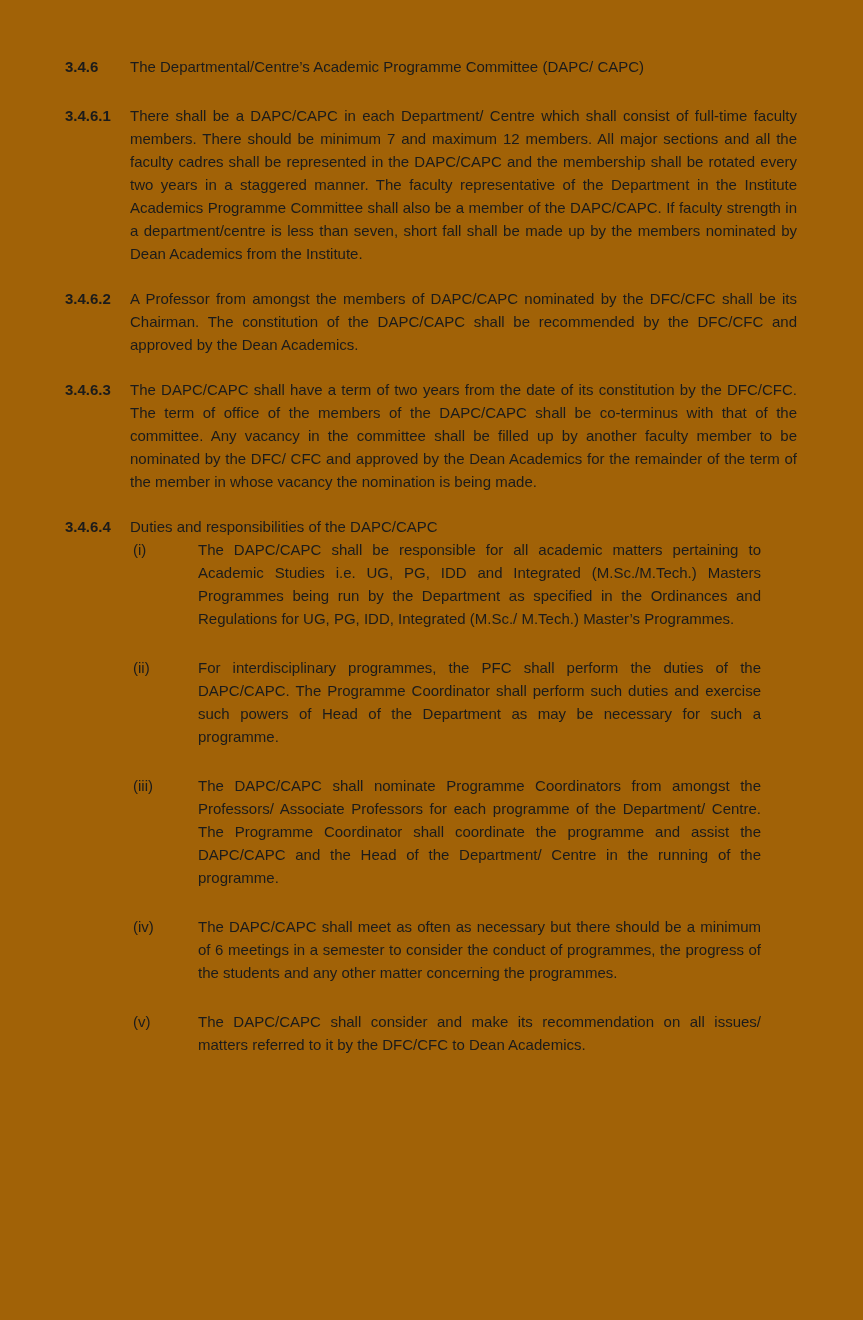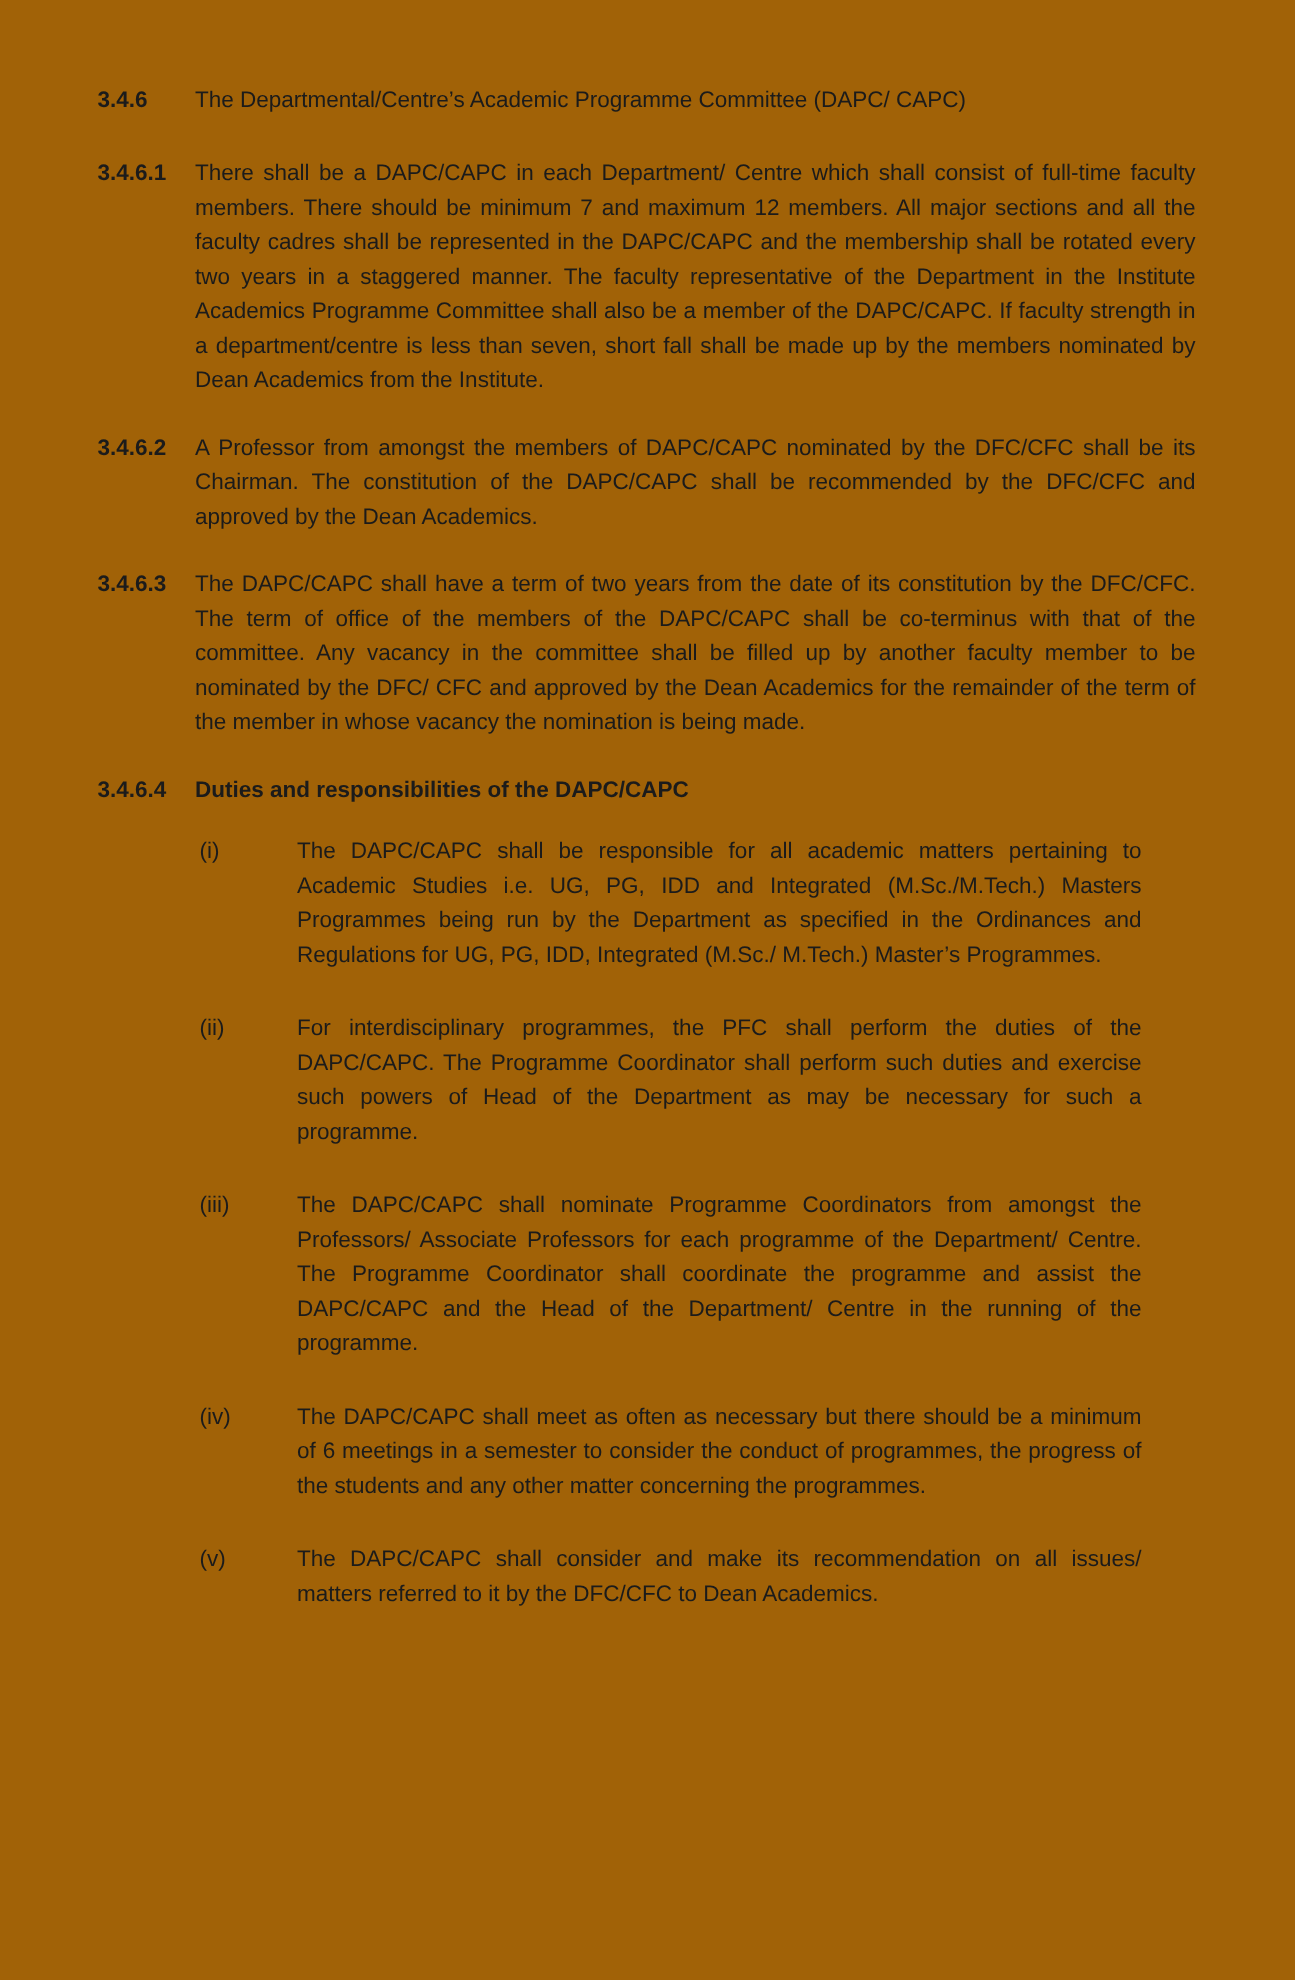--- a/index.html
+++ b/index.html
@@ -34,25 +34,24 @@
     font-weight: normal;
   }
   .para-row {
     margin-bottom: 22px;
   }
   .para-text {
     flex: 1;
     text-align: justify;
   }
   .duties-row {
-    margin-bottom: 18px;
   }
   .duties-title {
     flex: 1;
-    font-weight: bold;
+    font-weight: normal;
   }
   .list {
     margin: 0;
     padding: 0;
   }
   .list-item {
     display: flex;
     align-items: flex-start;
     margin: 0 36px 26px 68px;
   }

